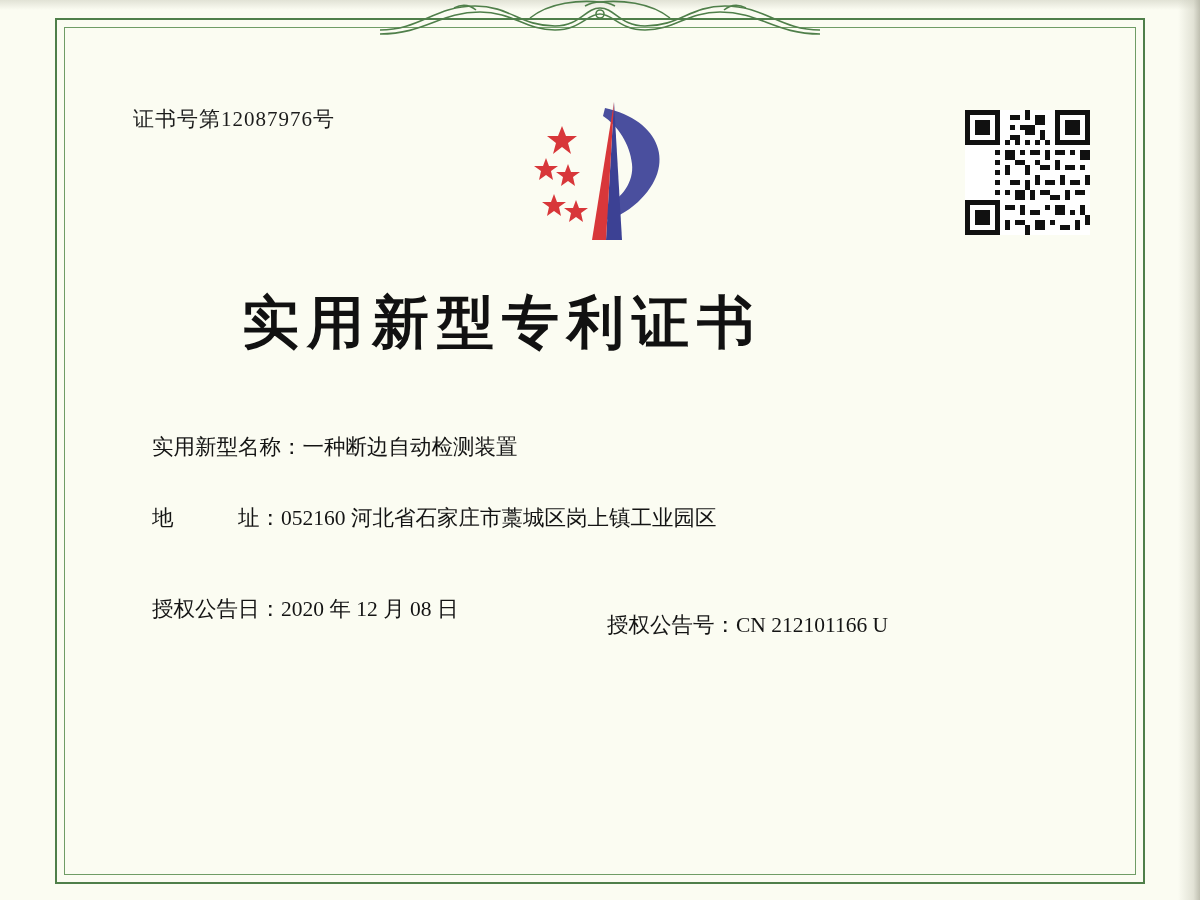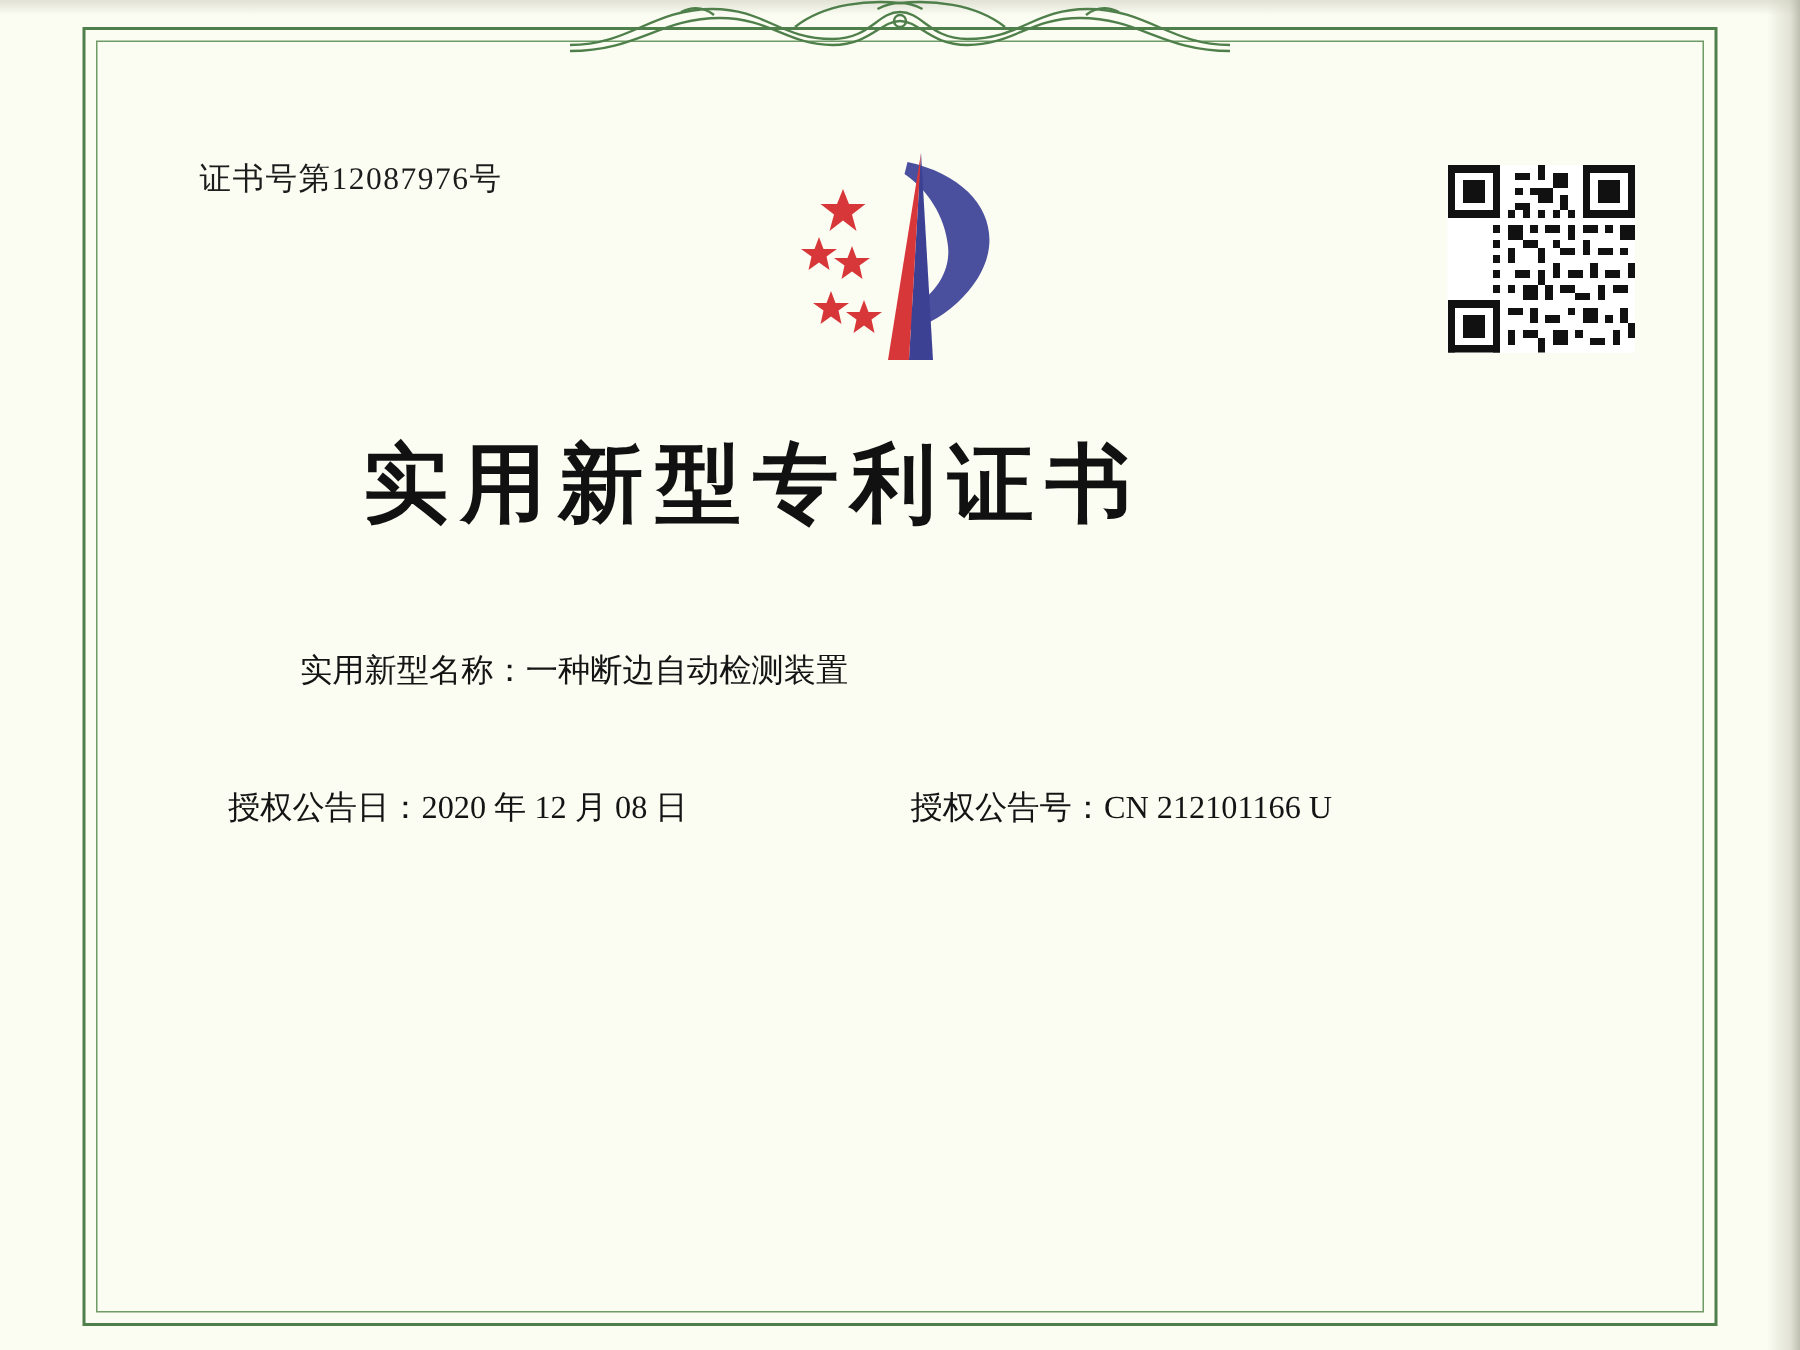--- a/index.html
+++ b/index.html
@@ -98,21 +98,20 @@
     position: absolute;
     left: 152px; top: 432px;
     width: 950px;
   }
   .field-row {
     position: relative;
     height: 71px;
     font-size: 21.5px;
     color: #141414;
     white-space: nowrap;
-    margin-left: 48px;
   }
   .f-label {
     display: inline-block;
     color: #141414;
     font-size: 21.5px;
   }
   .f-value {
     display: inline-block;
     font-size: 21.5px;
     color: #141414;
@@ -121,21 +120,21 @@
     position: relative;
     height: 40px;
     margin-top: 20px;
   }
   .col-a {
     position: absolute;
     left: 0; top: 0;
   }
   .col-b {
     position: absolute;
-    left: 455px; top: 0;
+    left: 455px; top: 16px;
   }
 </style>
 </head>
 <body>
 
 <div class="page">
 
   <div class="paper-edge-top"></div>
   <div class="paper-edge-right"></div>
 
@@ -271,20 +270,23 @@
   <div class="fields">
 
     <div class="field-row">
       <span class="f-label">实用新型名称：</span><span class="f-value">一种断边自动检测装置</span>
     </div>
 
 
 
 
 
+    <div class="field-row">
+      <span class="f-label">地　　　址：</span><span class="f-value">052160 河北省石家庄市藁城区岗上镇工业园区</span>
+    </div>
 
     <div class="row-two">
       <div class="col-a">
         <span class="f-label">授权公告日：</span><span class="f-value">2020 年 12 月 08 日</span>
       </div>
       <div class="col-b">
         <span class="f-label">授权公告号：</span><span class="f-value">CN 212101166 U</span>
       </div>
     </div>
 

